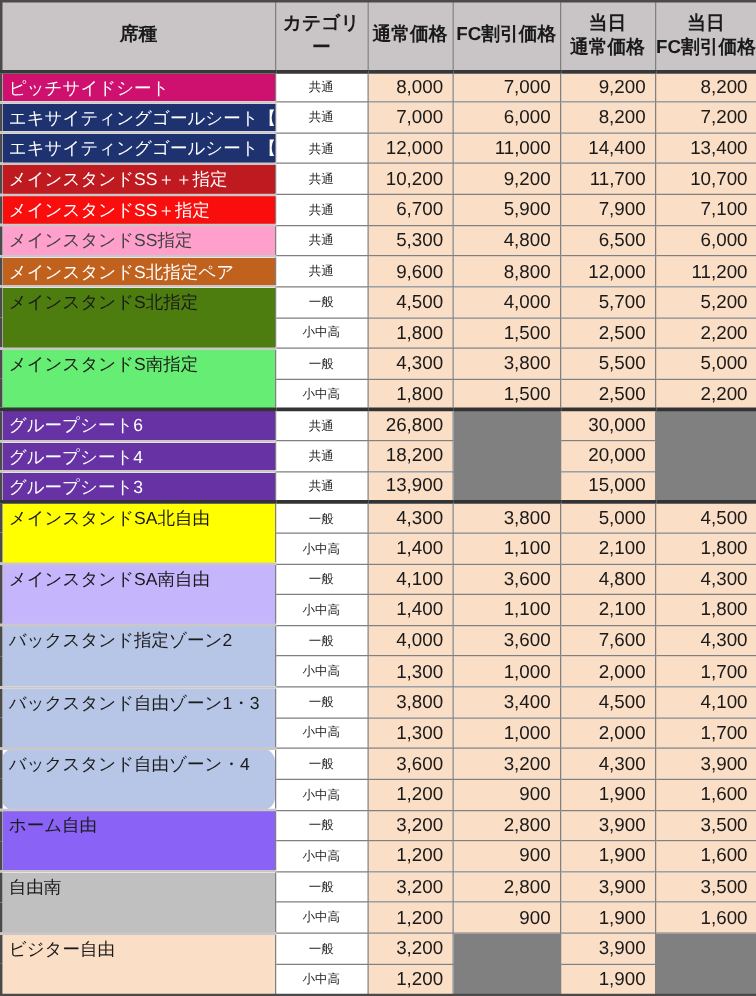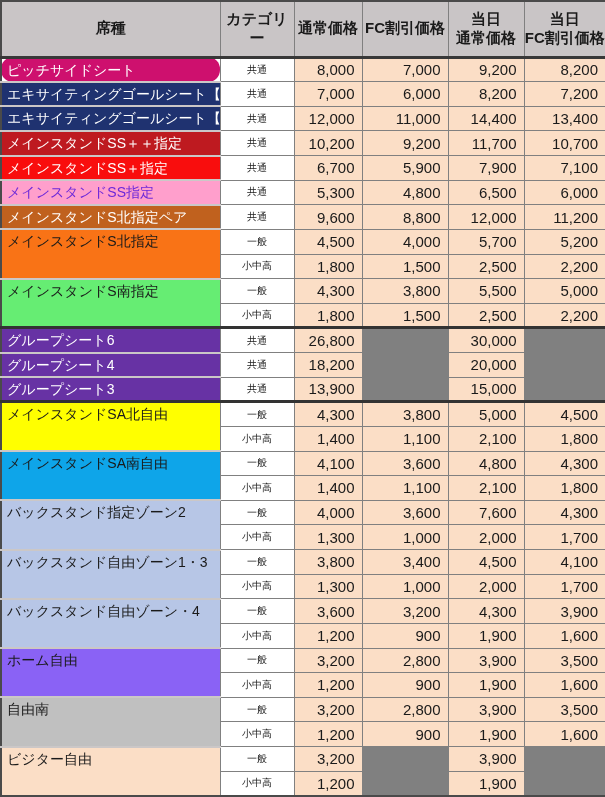--- a/index.html
+++ b/index.html
@@ -69,21 +69,21 @@
         <th>通常価格</th>
         <th>FC割引価格</th>
         <th>当日
 通常価格</th>
         <th>当日
 FC割引価格</th>
       </tr>
     </thead>
     <tbody id="price-body">
         <tr class="group-start">
-          <td class="seat" rowspan="1" style="background: rgb(206, 16, 110); color: rgb(255, 255, 255); border-radius: 12px;">ピッチサイドシート</td>
+          <td class="seat" rowspan="1" style="background: rgb(206, 16, 110); color: rgb(255, 255, 255);">ピッチサイドシート</td>
           <td class="cat">共通</td>
           <td class="price">8,000</td>
           <td class="price">7,000</td>
           <td class="price">9,200</td>
           <td class="price">8,200</td>
         </tr>
         <tr class="group-start">
           <td class="seat" rowspan="1" style="background: rgb(31, 50, 112); color: rgb(255, 255, 255);">エキサイティングゴールシート【シングル】</td>
           <td class="cat">共通</td>
           <td class="price">7,000</td>
@@ -109,37 +109,37 @@
         </tr>
         <tr class="group-start">
           <td class="seat" rowspan="1" style="background: rgb(249, 13, 13); color: rgb(255, 255, 255);">メインスタンドSS＋指定</td>
           <td class="cat">共通</td>
           <td class="price">6,700</td>
           <td class="price">5,900</td>
           <td class="price">7,900</td>
           <td class="price">7,100</td>
         </tr>
         <tr class="group-start">
-          <td class="seat" rowspan="1" style="background: rgb(255, 159, 204); color: #6d28d9;">メインスタンドSS指定</td>
+          <td class="seat" rowspan="1" style="background: rgb(255, 159, 204); color: #404040;">メインスタンドSS指定</td>
           <td class="cat">共通</td>
           <td class="price">5,300</td>
           <td class="price">4,800</td>
           <td class="price">6,500</td>
           <td class="price">6,000</td>
         </tr>
         <tr class="group-start">
           <td class="seat" rowspan="1" style="background: rgb(192, 97, 30); color: rgb(255, 255, 255);">メインスタンドS北指定ペア</td>
           <td class="cat">共通</td>
           <td class="price">9,600</td>
           <td class="price">8,800</td>
           <td class="price">12,000</td>
           <td class="price">11,200</td>
         </tr>
         <tr class="group-start">
-          <td class="seat" rowspan="2" style="background: #f97316; color: rgb(26, 26, 26);">メインスタンドS北指定</td>
+          <td class="seat" rowspan="2" style="background: #4d7c0f; color: rgb(26, 26, 26);">メインスタンドS北指定</td>
           <td class="cat">一般</td>
           <td class="price">4,500</td>
           <td class="price">4,000</td>
           <td class="price">5,700</td>
           <td class="price">5,200</td>
         </tr>
         <tr>
           <td class="cat">小中高</td>
           <td class="price">1,800</td>
           <td class="price">1,500</td>
@@ -190,21 +190,21 @@
           <td class="price">4,500</td>
         </tr>
         <tr>
           <td class="cat">小中高</td>
           <td class="price">1,400</td>
           <td class="price">1,100</td>
           <td class="price">2,100</td>
           <td class="price">1,800</td>
         </tr>
         <tr class="group-start">
-          <td class="seat" rowspan="2" style="background: #0ea5e9; color: rgb(26, 26, 26);">メインスタンドSA南自由</td>
+          <td class="seat" rowspan="2" style="background: #c4b5fd; color: rgb(26, 26, 26);">メインスタンドSA南自由</td>
           <td class="cat">一般</td>
           <td class="price">4,100</td>
           <td class="price">3,600</td>
           <td class="price">4,800</td>
           <td class="price">4,300</td>
         </tr>
         <tr>
           <td class="cat">小中高</td>
           <td class="price">1,400</td>
           <td class="price">1,100</td>
@@ -235,21 +235,21 @@
           <td class="price">4,100</td>
         </tr>
         <tr>
           <td class="cat">小中高</td>
           <td class="price">1,300</td>
           <td class="price">1,000</td>
           <td class="price">2,000</td>
           <td class="price">1,700</td>
         </tr>
         <tr class="group-start">
-          <td class="seat" rowspan="2" style="background: rgb(183, 198, 230); color: rgb(26, 26, 26);">バックスタンド自由ゾーン・4</td>
+          <td class="seat" rowspan="2" style="background: rgb(183, 198, 230); color: rgb(26, 26, 26); border-radius: 10px;">バックスタンド自由ゾーン・4</td>
           <td class="cat">一般</td>
           <td class="price">3,600</td>
           <td class="price">3,200</td>
           <td class="price">4,300</td>
           <td class="price">3,900</td>
         </tr>
         <tr>
           <td class="cat">小中高</td>
           <td class="price">1,200</td>
           <td class="price">900</td>

